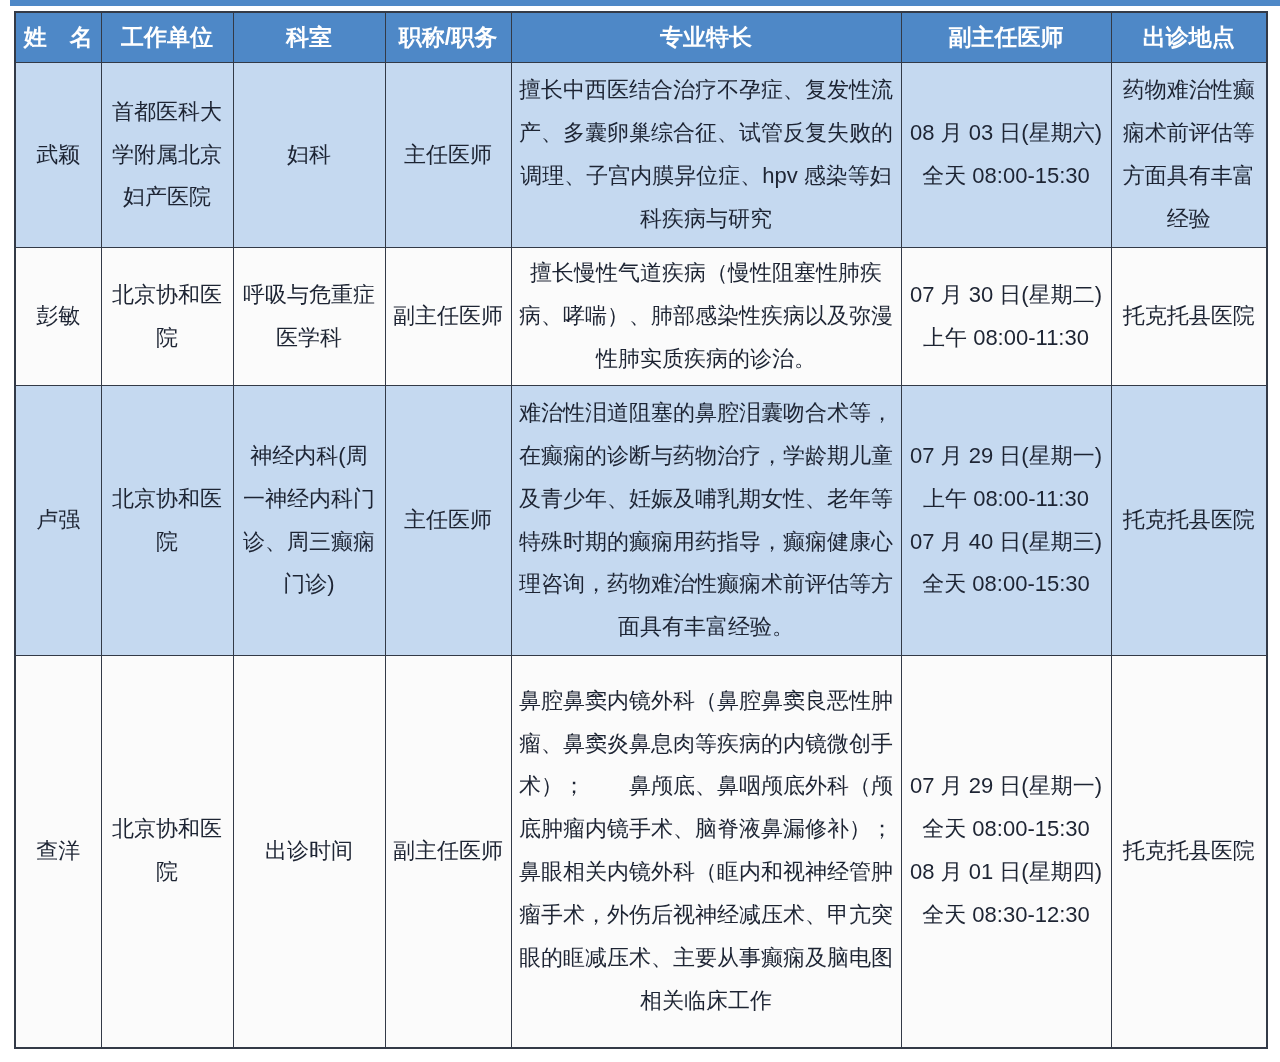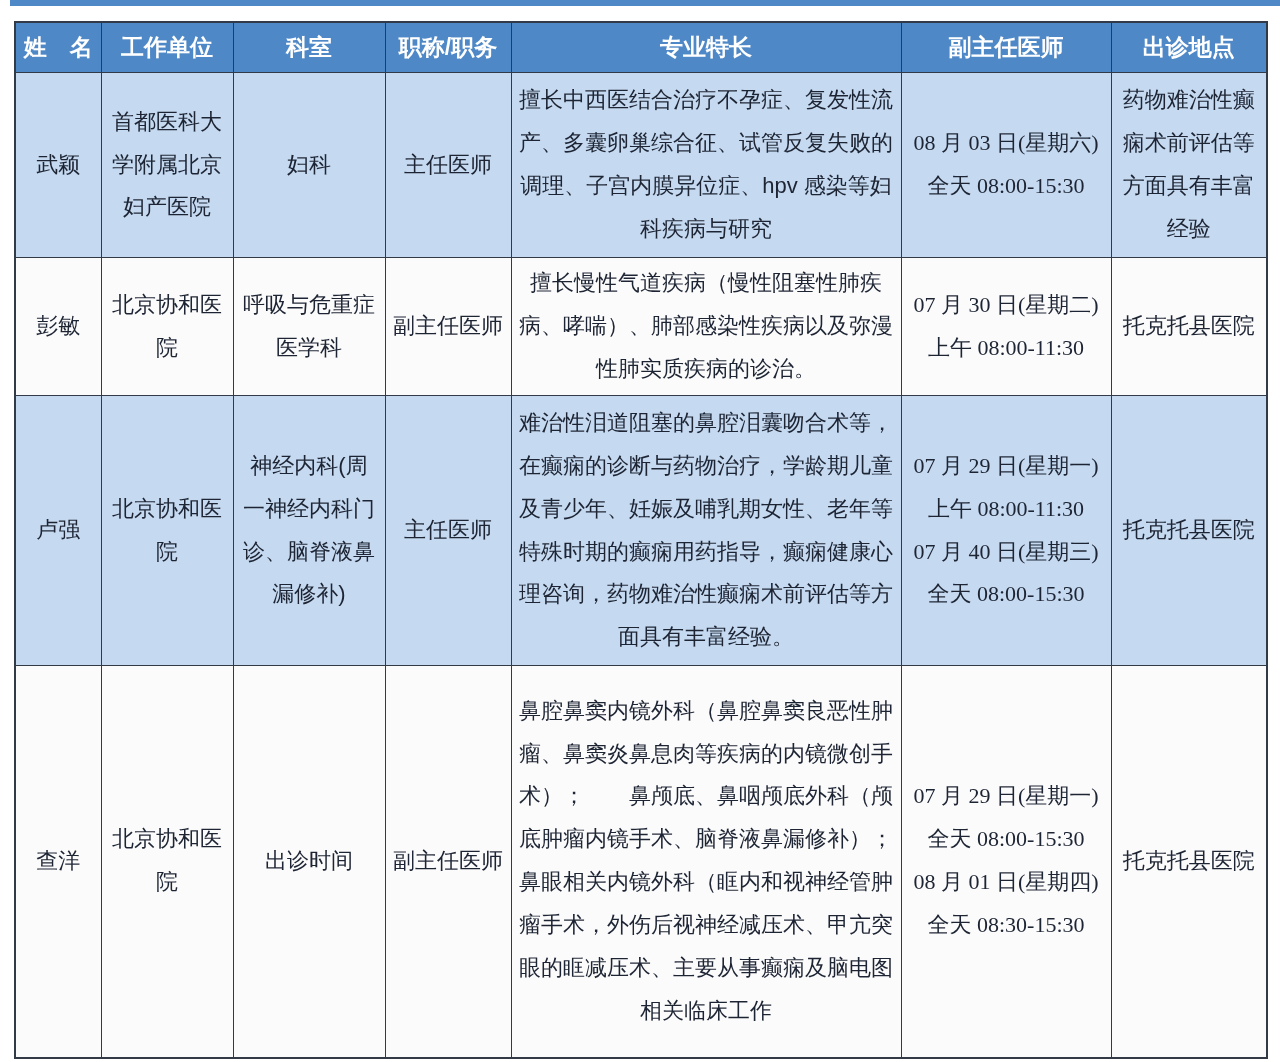--- a/index.html
+++ b/index.html
@@ -9,21 +9,21 @@
     background:#ffffff;
     font-family:"Liberation Sans","DejaVu Sans",sans-serif;
     overflow:hidden;
   }
   .top-strip{
     position:absolute;left:10px;top:0;
     width:1270px;height:6px;
     background:var(--header-bg,#4e88c7);
   }
   table.sched{
-    position:absolute;left:14px;top:21px;
+    position:absolute;left:14px;top:11px;
     width:1252px;
     border-collapse:collapse;
     table-layout:fixed;
     border:2px solid var(--border,#333a47);
   }
   table.sched th{
     background:var(--header-bg,#4e88c7);
     color:var(--header-text,#ffffff);
     font-size:23px;font-weight:bold;
     height:49px;
@@ -42,21 +42,21 @@
     word-break:break-all;
   }
   tr.row-blue td{background:var(--row-alt-bg,#c5d9f0);}
   tr.row-white td{background:var(--row-bg,#fbfbfb);}
   tr.r1{height:185px;}
   tr.r2{height:138px;}
   tr.r3{height:270px;}
   tr.r4{height:392px;}
   td.specialty{text-align:justify;line-height:2.0;padding:4px 8px;}
   td.schedule{text-align:left;padding:4px 4px;}
-  td.schedule div{white-space:nowrap;font-family:Liberation Serif, serif;}
+  td.schedule div{white-space:nowrap;}
 </style>
 </head>
 <body>
 
 <div class="page">
   <div class="top-strip"></div>
 
   <table class="sched">
     <colgroup>
       <col style="width:86px">
@@ -99,40 +99,40 @@
         <td class="specialty">擅长慢性气道疾病（慢性阻塞性肺疾病、哮喘）、肺部感染性疾病以及弥漫性肺实质疾病的诊治。</td>
         <td class="schedule">
           <div>07 月 30 日(星期二)</div>
           <div>上午 08:00-11:30</div>
         </td>
         <td>托克托县医院</td>
       </tr>
       <tr class="row-blue r3">
         <td>卢强</td>
         <td>北京协和医院</td>
-        <td>神经内科(周一神经内科门诊、脑脊液鼻漏修补)</td>
+        <td>神经内科(周一神经内科门诊、周三癫痫门诊)</td>
         <td>主任医师</td>
         <td class="specialty">难治性泪道阻塞的鼻腔泪囊吻合术等，在癫痫的诊断与药物治疗，学龄期儿童及青少年、妊娠及哺乳期女性、老年等特殊时期的癫痫用药指导，癫痫健康心理咨询，药物难治性癫痫术前评估等方面具有丰富经验。</td>
         <td class="schedule">
           <div>07 月 29 日(星期一)</div>
           <div>上午 08:00-11:30</div>
           <div>07 月 40 日(星期三)</div>
           <div>全天 08:00-15:30</div>
         </td>
         <td>托克托县医院</td>
       </tr>
       <tr class="row-white r4">
         <td>查洋</td>
         <td>北京协和医院</td>
         <td>出诊时间</td>
         <td>副主任医师</td>
         <td class="specialty">鼻腔鼻窦内镜外科（鼻腔鼻窦良恶性肿瘤、鼻窦炎鼻息肉等疾病的内镜微创手术）；　　鼻颅底、鼻咽颅底外科（颅底肿瘤内镜手术、脑脊液鼻漏修补）；　　鼻眼相关内镜外科（眶内和视神经管肿瘤手术，外伤后视神经减压术、甲亢突眼的眶减压术、主要从事癫痫及脑电图相关临床工作</td>
         <td class="schedule">
           <div>07 月 29 日(星期一)</div>
           <div>全天 08:00-15:30</div>
           <div>08 月 01 日(星期四)</div>
-          <div>全天 08:30-15:30</div>
+          <div>全天 08:30-12:30</div>
         </td>
         <td>托克托县医院</td>
       </tr>
     </tbody>
   </table>
 </div>
 
 </body></html>

